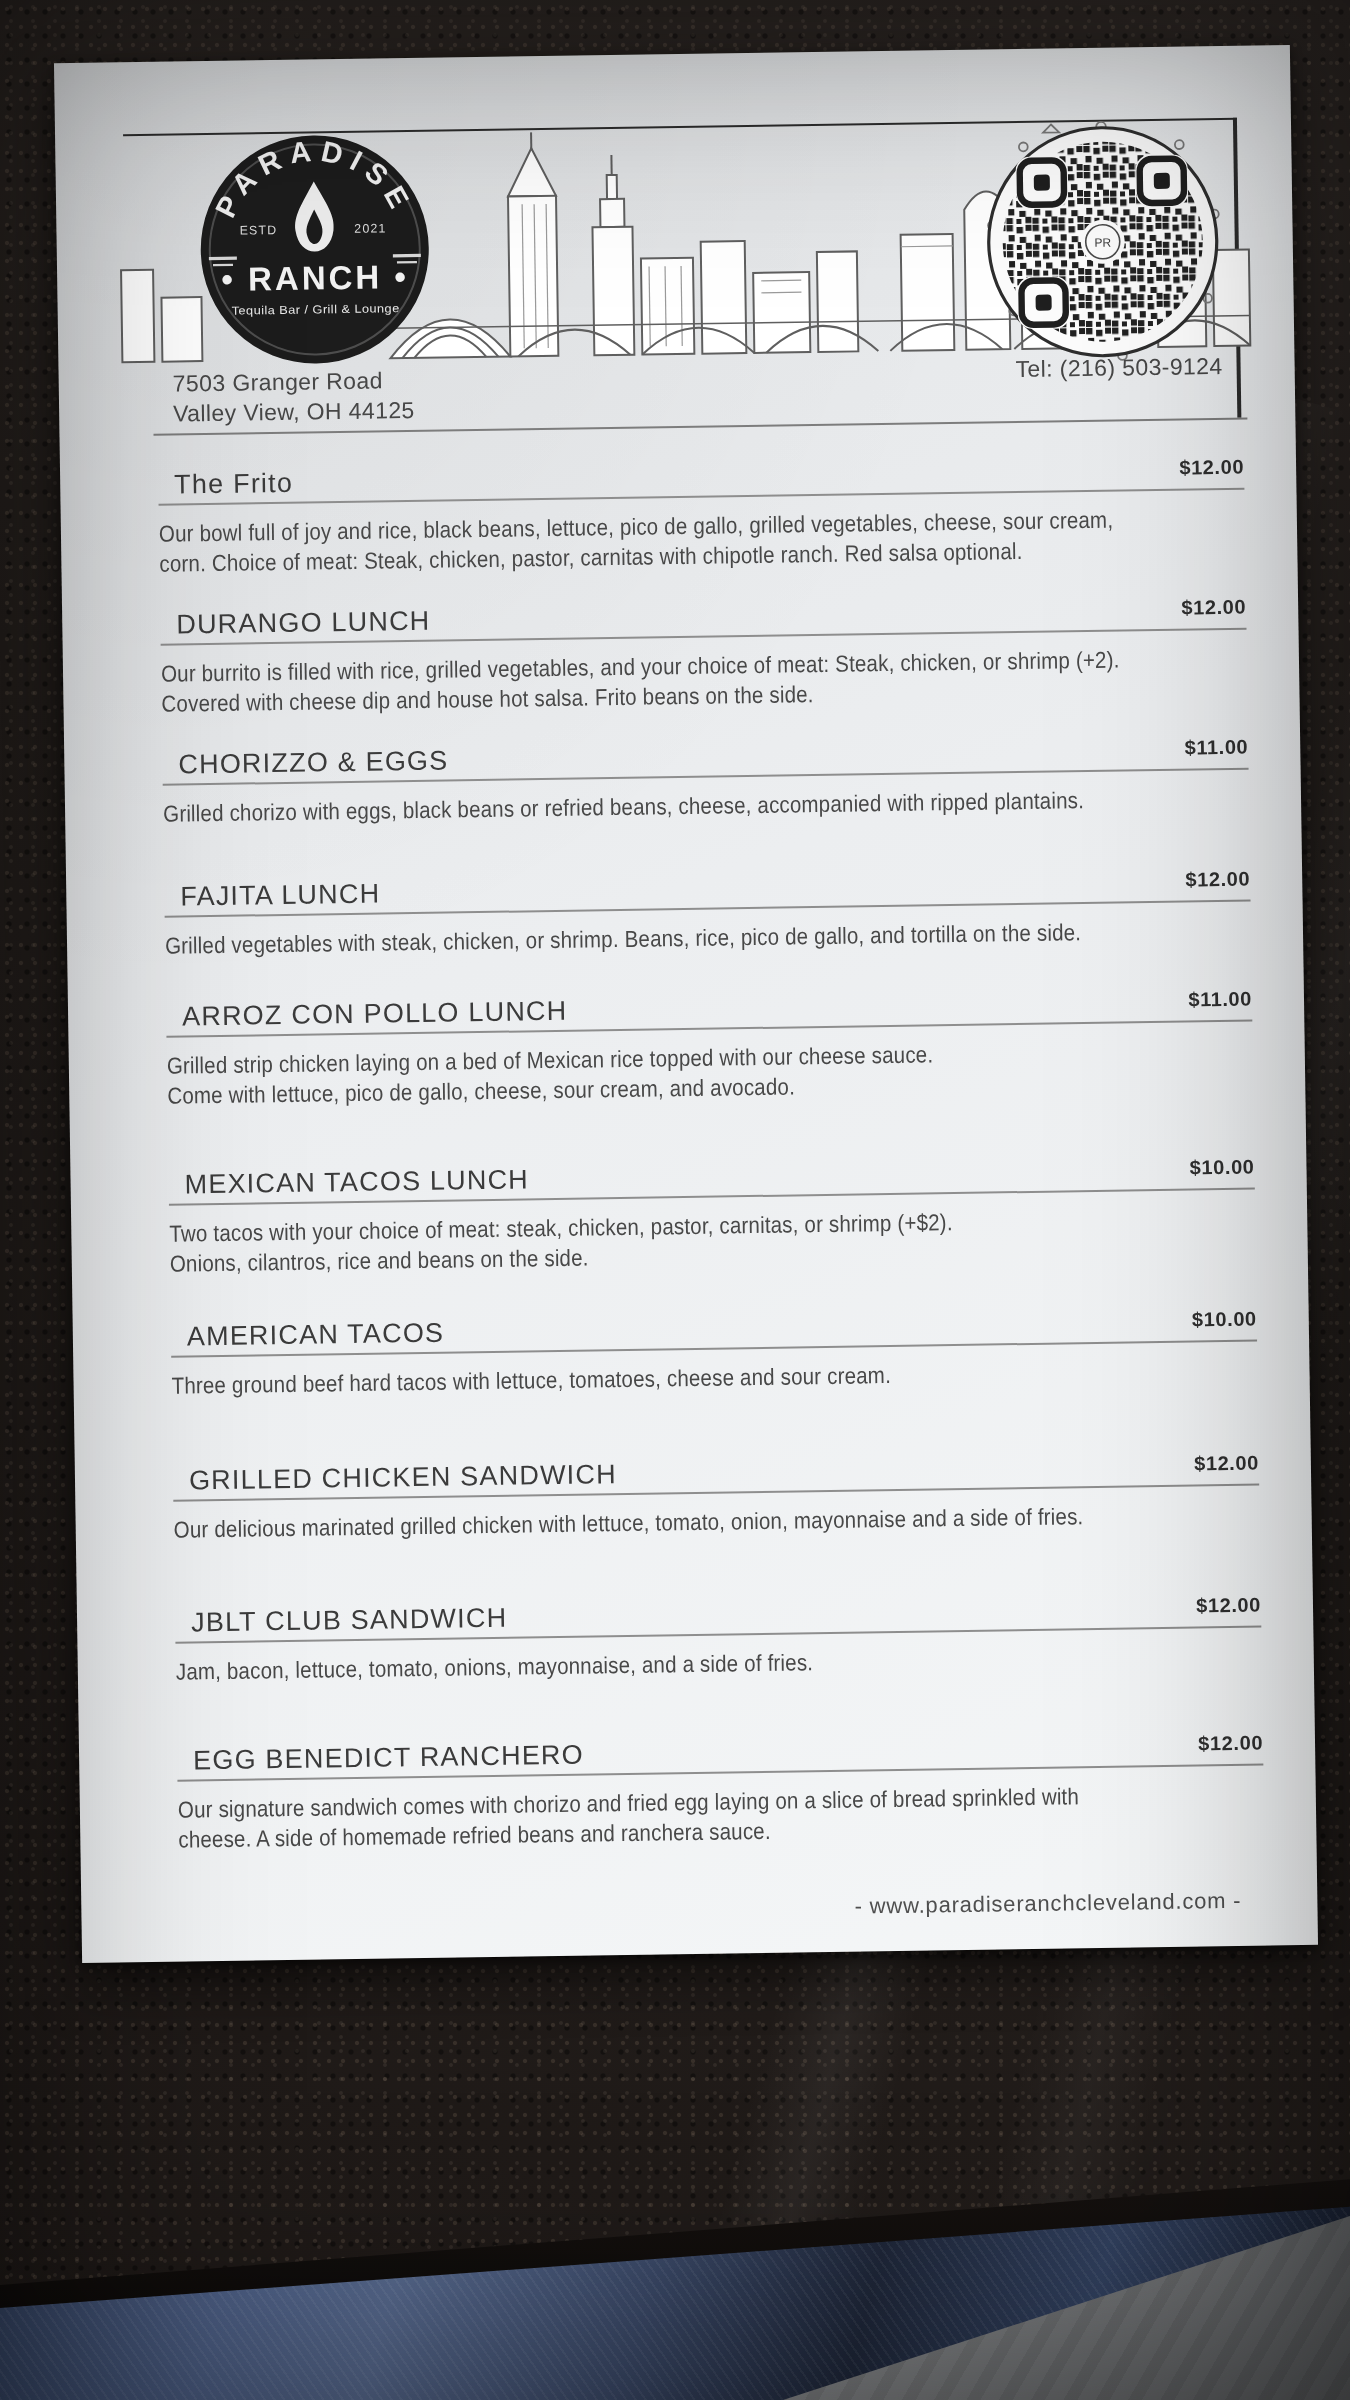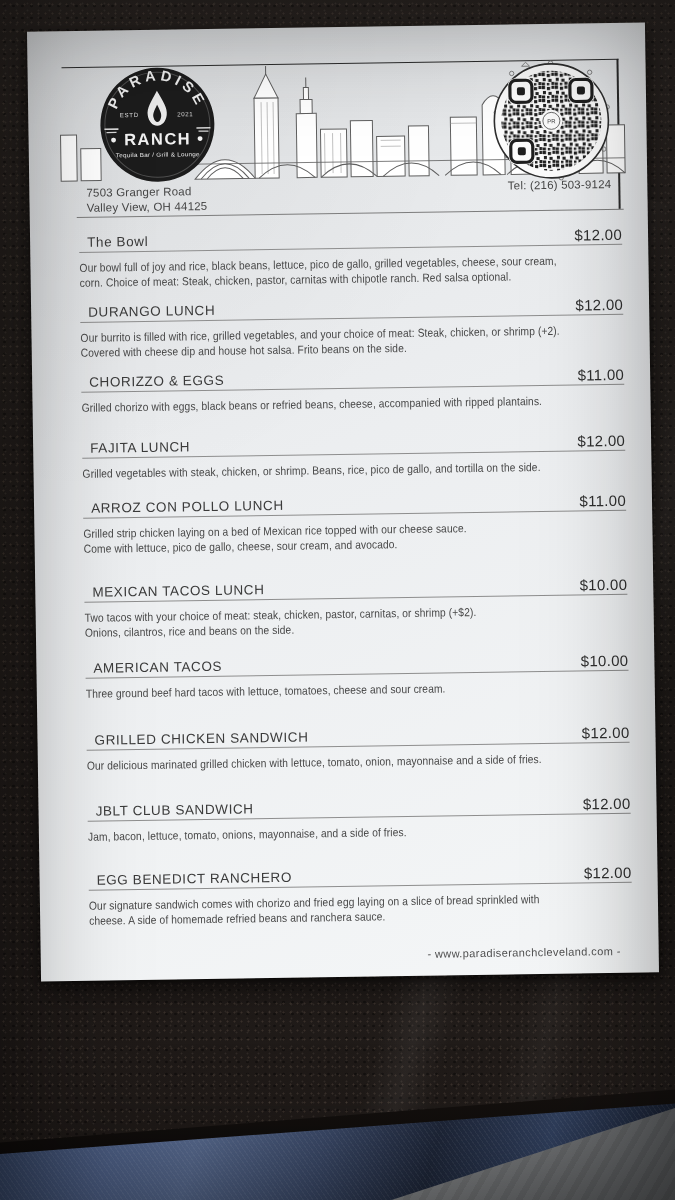--- a/index.html
+++ b/index.html
@@ -58,21 +58,21 @@
   .menu-item:nth-of-type(3){margin-top:14px;}
   .menu-item:nth-of-type(4){margin-top:25px;}
   .menu-item:nth-of-type(5){margin-top:19px;}
   .menu-item:nth-of-type(6){margin-top:28px;}
   .menu-item:nth-of-type(7){margin-top:20px;}
   .menu-item:nth-of-type(8){margin-top:31px;}
   .menu-item:nth-of-type(9){margin-top:30px;}
   .menu-item:nth-of-type(10){margin-top:28px;}
   .item-head{display:flex;justify-content:space-between;align-items:flex-start;height:18px;}
   .item-name{margin:0 0 0 8px;font-size:13.5px;font-weight:400;letter-spacing:.6px;line-height:18px;color:#3b3b3b;}
-  .item-price{font-size:15px;line-height:18px;color:#2f2f2f;letter-spacing:.3px;}
+  .item-price{font-size:10px;line-height:18px;color:#2f2f2f;letter-spacing:.3px;font-weight:bold;}
   .item-rule{border-top:1px solid #8e8e8e;height:0;}
   .item-desc{margin:7px 0 0 0;font-size:11.6px;line-height:15px;color:#484848;letter-spacing:.1px;
     white-space:pre-line;width:113%;transform:scaleX(0.885);transform-origin:0 0;}
   .site{margin-top:25px;text-align:right;font-size:11px;color:#4f4f4f;letter-spacing:.4px;padding-right:12px;}
 </style>
 </head>
 <body>
 
 <div class="scene">
   <div class="streak streak-1"></div>
@@ -196,21 +196,21 @@
           <div>Valley View, OH 44125</div>
         </div>
         <div class="tel">Tel: (216) 503-9124</div>
       </div>
       <div class="addr-rule"></div>
     </div>
 
     <div class="menu">
       <section class="menu-item">
         <div class="item-head">
-          <h3 class="item-name">The Bowl</h3>
+          <h3 class="item-name">The Frito</h3>
           <span class="item-price">$12.00</span>
         </div>
         <div class="item-rule"></div>
         <p class="item-desc">Our bowl full of joy and rice, black beans, lettuce, pico de gallo, grilled vegetables, cheese, sour cream,
 corn. Choice of meat: Steak, chicken, pastor, carnitas with chipotle ranch. Red salsa optional.</p>
       </section>
       <section class="menu-item">
         <div class="item-head">
           <h3 class="item-name">DURANGO LUNCH</h3>
           <span class="item-price">$12.00</span>

